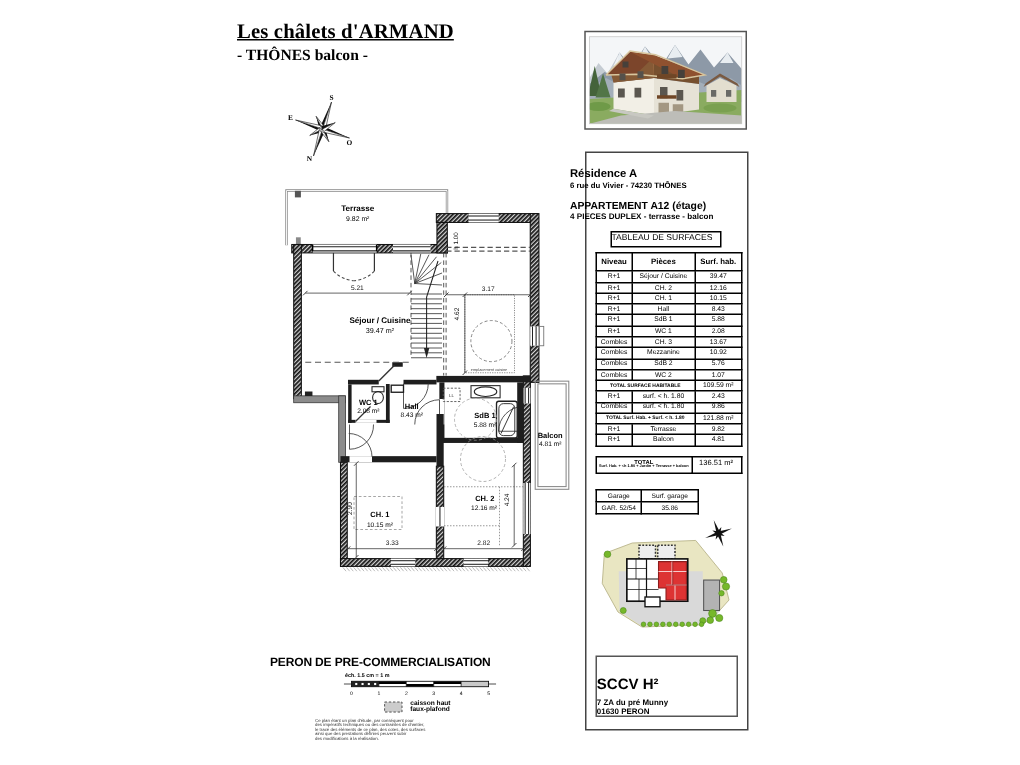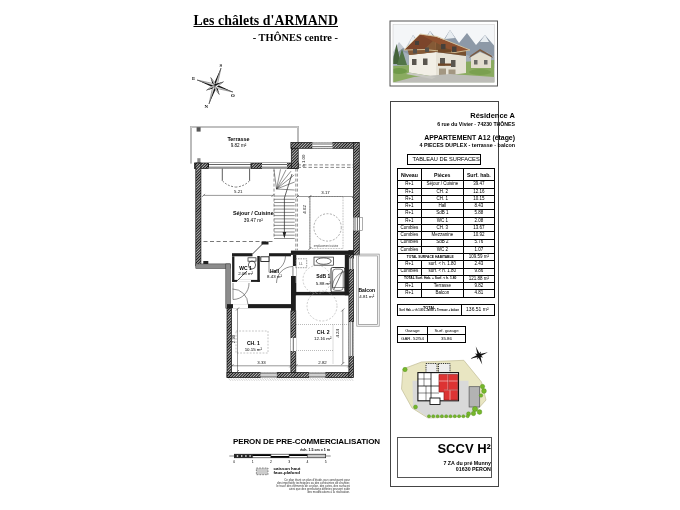--- a/index.html
+++ b/index.html
@@ -1,27 +1,27 @@
 <!DOCTYPE html>
 <html><head><meta charset="utf-8">
 <style>
 html,body{margin:0;padding:0;width:680px;height:510px;background:#fff;overflow:hidden}
 body{font-family:"Liberation Sans",sans-serif;position:relative;color:#000}
 .abs{position:absolute}
-.ctr{text-align:right}
+.ctr{text-align:left}
 #plansvg{position:absolute;left:0;top:0}
 table{border-collapse:collapse}
 .hc{border:1px solid #000;font-size:5.2px;font-weight:bold;text-align:center;padding:0}
 .dc{border:1px solid #000;font-size:4.5px;text-align:center;padding:0;line-height:1}
 </style></head>
 <body>
 
 <div class="abs ctr" style="left:158px;top:12.5px;width:180px;font-family:'Liberation Serif',serif">
 <div style="font-size:13.8px;font-weight:bold;text-decoration:underline;letter-spacing:0.1px">Les châlets d'ARMAND</div>
-<div style="font-size:10.4px;font-weight:bold;margin-top:3px">- THÔNES centre -</div>
+<div style="font-size:10.4px;font-weight:bold;margin-top:3px">- THÔNES balcon -</div>
 </div>
 <svg id="plansvg" width="680" height="510" viewBox="0 0 680 510" xmlns="http://www.w3.org/2000/svg">
 <defs>
 <pattern id="hw" width="2" height="2" patternUnits="userSpaceOnUse" patternTransform="rotate(45)">
 <rect width="2" height="2" fill="#d4d4d4"></rect>
         <rect width="1.15" height="2" fill="#141414"></rect>
 </pattern>
 <pattern id="hw2" width="2.2" height="2.2" patternUnits="userSpaceOnUse" patternTransform="rotate(-45)">
 <rect width="2.2" height="2.2" fill="#d8d8d8"></rect>
         <rect width="1" height="2.2" fill="#333"></rect>
@@ -544,21 +544,21 @@
       <text x="325.7" y="463.3" font-size="3.4" text-anchor="middle">5</text>
     </g>
 
 <g>
       <rect x="256.4" y="468" width="11.6" height="6.7" fill="#ccc" stroke="#444" stroke-width="0.6" stroke-dasharray="1.6,1.2"></rect>
     </g>
 </svg>
 
 <div class="abs" style="left:389.6px;top:101.2px;width:107px;height:383.5px;border:1px solid #444"></div>
 
-<div class="abs ctr" style="left:408px;top:111px;width:107px">
+<div class="abs ctr" style="left:380px;top:111px;width:107px">
 <div style="font-size:7.5px;font-weight:bold">Résidence A</div>
 <div style="font-size:5.2px;font-weight:bold;margin-top:1px">6 rue du Vivier - 74230 THÔNES</div>
 <div style="font-size:6.9px;font-weight:bold;margin-top:7px">APPARTEMENT A12 (étage)</div>
 <div style="font-size:5.4px;font-weight:bold;margin-top:1px">4 PIECES DUPLEX - terrasse - balcon</div>
 </div>
 
 <div class="abs ctr" style="left:406.7px;top:153.5px;width:72px;height:9px;border:1px solid #000;font-size:5.7px;line-height:9px;white-space:nowrap;overflow:visible">TABLEAU DE SURFACES</div>
 
 <div id="surftable" class="abs" style="left:396.8px;top:168.4px">
     <table style="width:98.3px">
@@ -665,21 +665,21 @@
         </tr>
 <tr>
           <td style="border:1px solid #000">GAR. 52/54</td>
           <td style="border:1px solid #000">35.86</td>
         </tr>
 </tbody>
     </table>
 </div>
 
 <div class="abs ctr" style="left:396.9px;top:437px;width:93px;height:39px;border:1px solid #555">
-<div style="font-size:13px;font-weight:bold;margin-top:3px">SCCV H²</div>
+<div style="font-size:10px;font-weight:bold;margin-top:13px">SCCV H²</div>
 <div style="font-size:5.3px;font-weight:bold;margin-top:4px">7 ZA du pré Munny</div>
 <div style="font-size:5.3px;font-weight:bold">01630 PERON</div>
 </div>
 
 <div class="abs ctr" style="left:180px;top:436.5px;width:200px;font-size:8px;font-weight:bold;letter-spacing:-0.1px">PERON DE PRE-COMMERCIALISATION</div>
 <div class="abs ctr" style="left:230px;top:447.5px;width:100px;font-size:3.6px;font-weight:bold">éch. 1.5 cm = 1 m</div>
 
 <div class="abs" style="left:273.5px;top:466.8px;font-size:4.4px;font-weight:bold;line-height:4.6px">caisson haut<br>faux-plafond</div>
 
 <div class="abs ctr" style="left:210px;top:478.5px;width:140px;font-size:2.9px;line-height:3.1px;color:#333">

